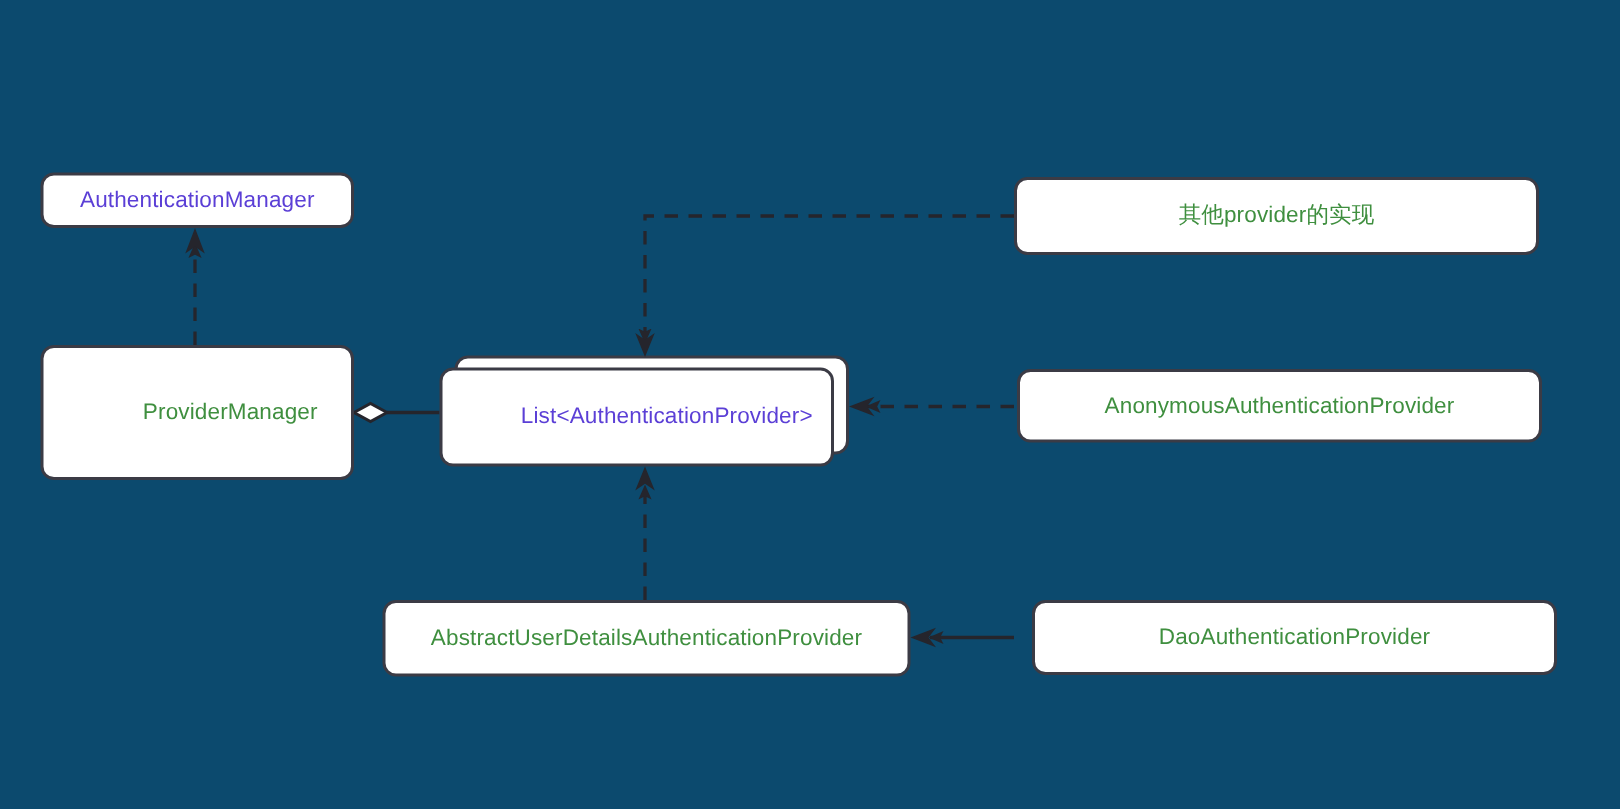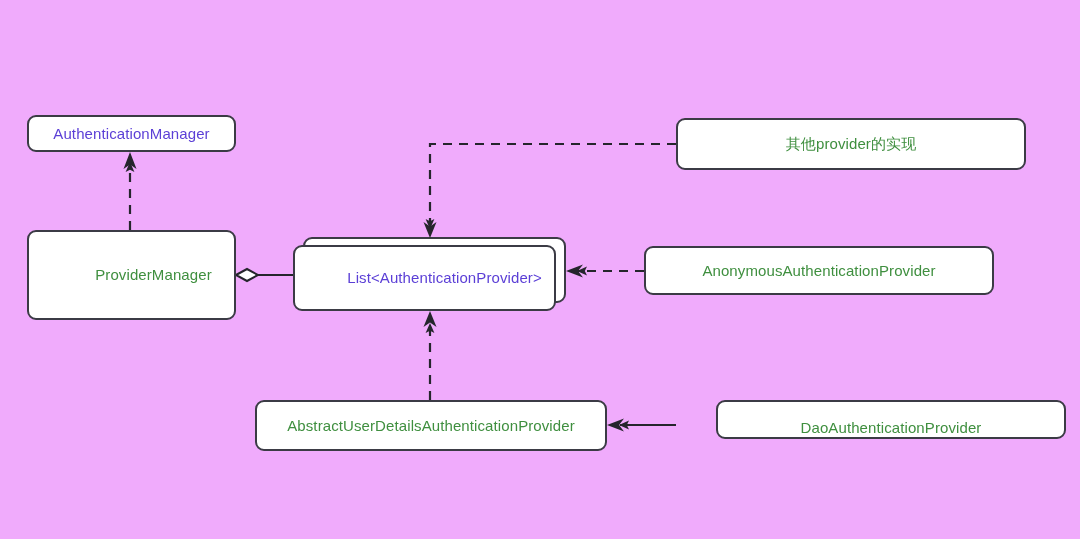--- a/index.html
+++ b/index.html
@@ -4,21 +4,21 @@
 <style>
   html, body {
     margin: 0;
     padding: 0;
     background: #ffffff;
   }
   #canvas {
     position: relative;
     width: 1080px;
     height: 539px;
-    background: #f0abfc;
+    background: #0c4a6e;
     font-family: "Liberation Sans", "DejaVu Sans", sans-serif;
     overflow: hidden;
   }
   .node {
     position: absolute;
     box-sizing: border-box;
     border: 2px solid #3b3b45;
     border-radius: 9px;
     background: #ffffff;
     display: flex;
@@ -127,29 +127,29 @@
 
   <div class="stack-back" style="left:303px; top:237px; width:263px; height:66px;"></div>
   <div class="node" style="left:293px; top:245px; width:263px; height:66px;padding-left:40px;">
     <span class="node-label purple">List&lt;AuthenticationProvider&gt;</span>
   </div>
 
   <div class="node" style="left:676px; top:118px; width:350px; height:52px;">
     <span class="node-label green">其他provider的实现</span>
   </div>
 
-  <div class="node" style="left:644px; top:246px; width:350px; height:49px;">
+  <div class="node" style="left:678px; top:246px; width:350px; height:49px;">
     <span class="node-label green">AnonymousAuthenticationProvider</span>
   </div>
 
   <div class="node" style="left:255px; top:400px; width:352px; height:51px;">
     <span class="node-label green">AbstractUserDetailsAuthenticationProvider</span>
   </div>
 
-  <div class="node" style="left:716px; top:400px; width:350px; height:39px;align-items:flex-end;">
+  <div class="node" style="left:688px; top:400px; width:350px; height:50px;">
     <span class="node-label green">DaoAuthenticationProvider</span>
   </div>
 
   <svg class="edges edges-top">
     <g>
       <polygon points="130,152 123.5,169 130,164.5 136.5,169" fill="#25252c"></polygon>
     </g>
     <g>
       <polygon points="430,238 423.5,222 430,226.5 436.5,222" fill="#25252c"></polygon>
     </g>

